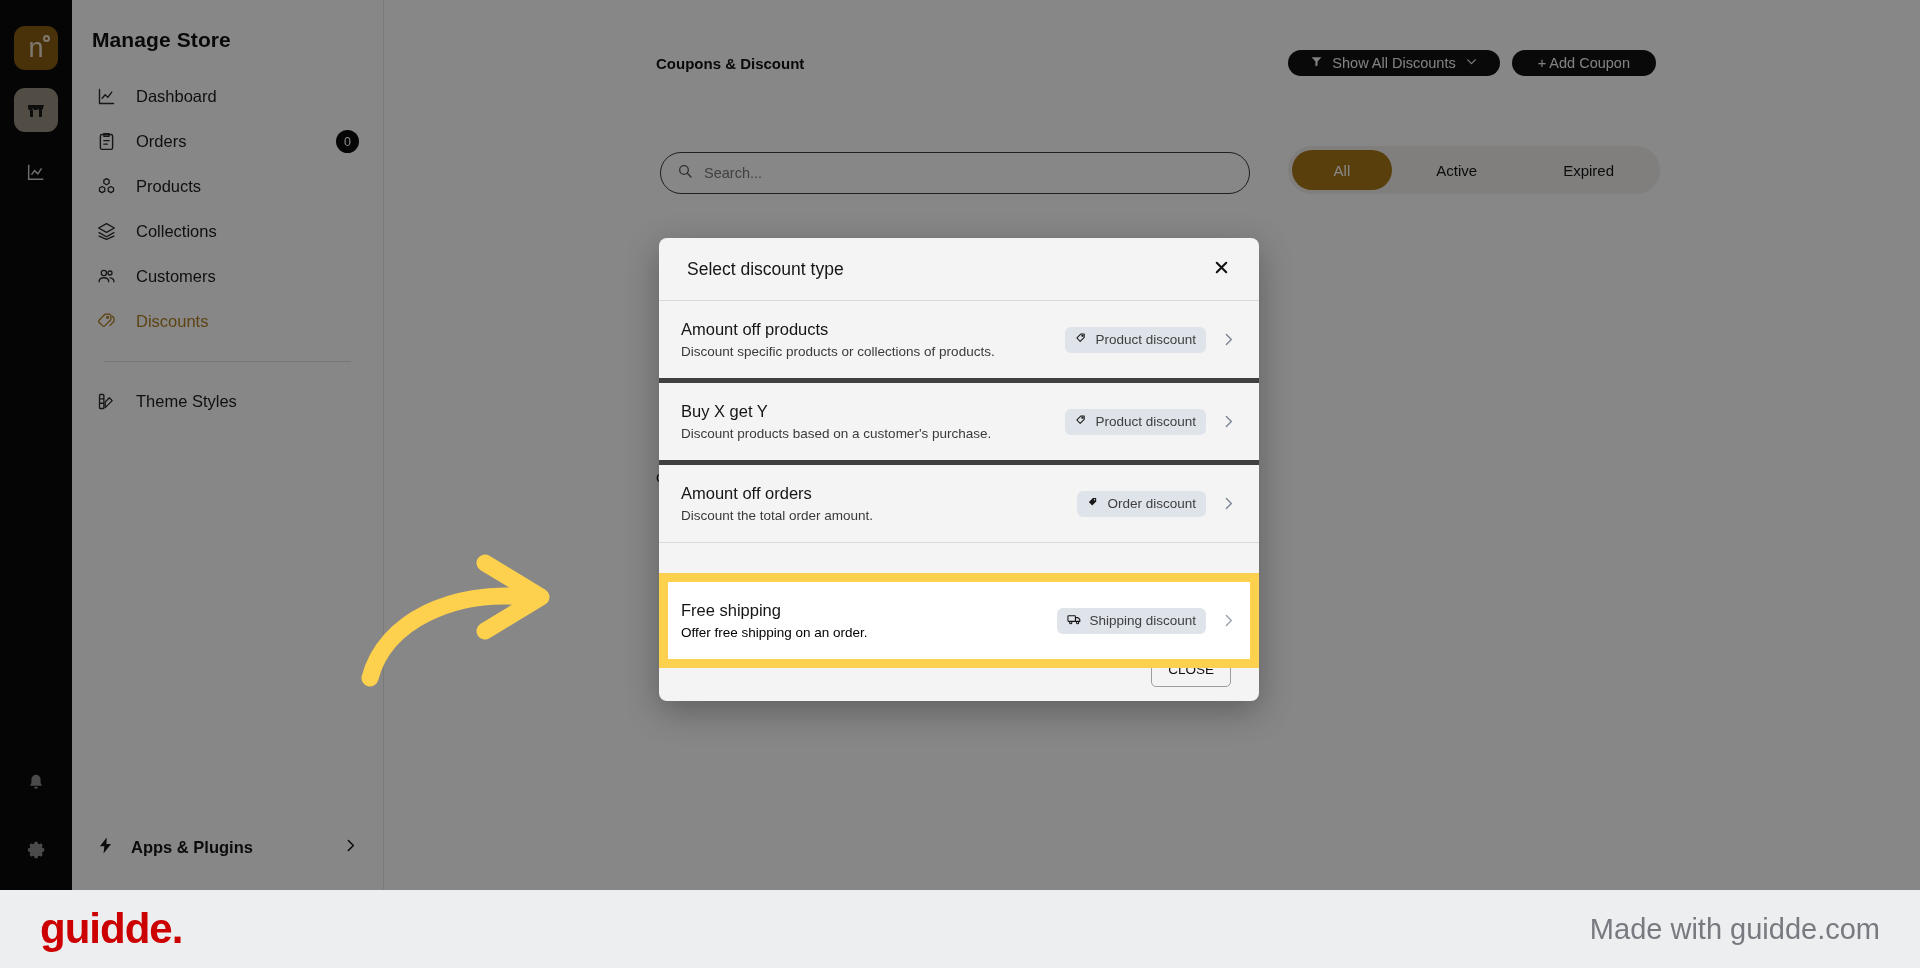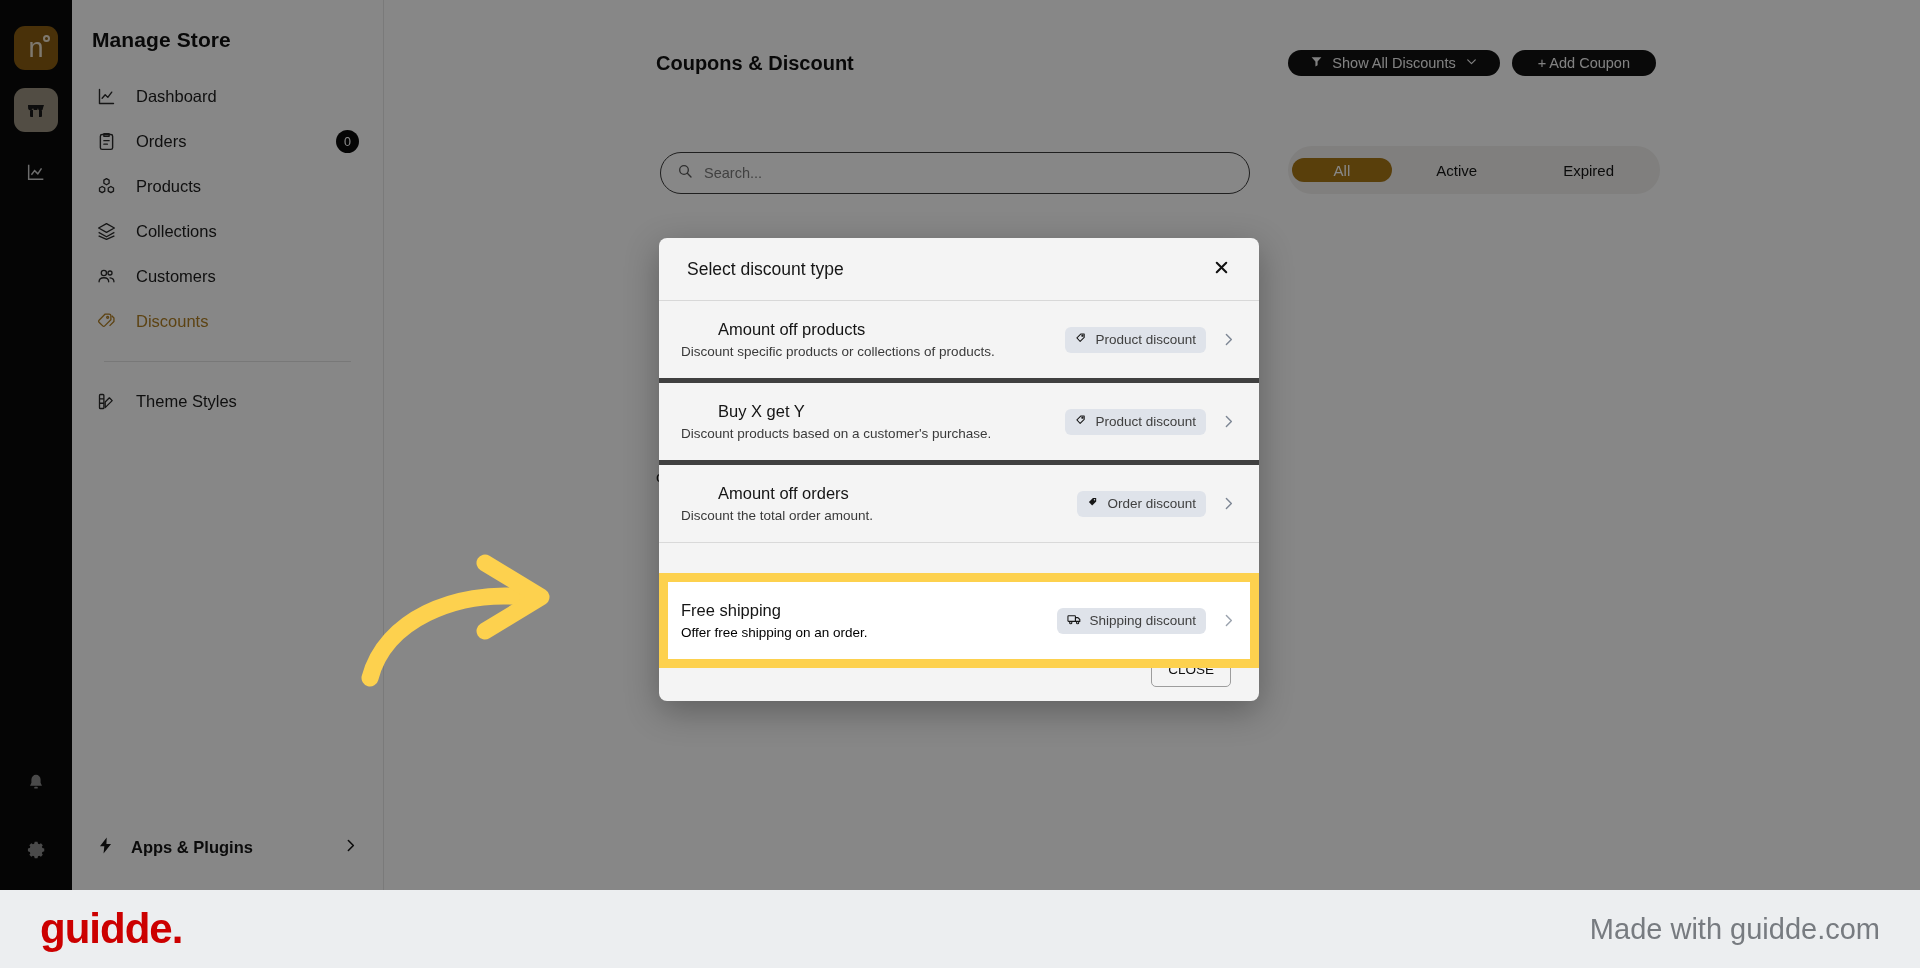--- a/index.html
+++ b/index.html
@@ -92,21 +92,21 @@
   
   .main {
     position: absolute; left: 384px; top: 0;
     width: 1536px; height: 890px;
     background: #fff;
   }
   .page-head {
     position: absolute; left: 272px; top: 50px;
     width: 1000px; display: flex; align-items: center;
   }
-  .page-title { font-size: 20px; font-weight: 700; color: #111; }
+  .page-title { font-size: 15px; font-weight: 700; color: #111; }
   .head-actions { margin-left: auto; display: flex; gap: 12px; }
   .btn-dark {
     background: #121212; color: #f4f4f4; border: none;
     border-radius: 22px; height: 26px; padding: 0 22px;
     font-size: 14.5px; font-family: inherit; display: flex; align-items: center; gap: 9px;
     cursor: pointer;
   }
   .btn-dark.pill2 { padding: 0 26px; }
   .filter-row {
     position: absolute; left: 276px; top: 146px;
@@ -121,21 +121,21 @@
     border: none; outline: none; background: transparent;
     font-size: 14.5px; font-family: inherit; color: #333; width: 100%;
   }
   .search input::placeholder { color: #7b7b7b; }
   .tabs {
     margin-left: auto; height: 48px; border-radius: 24px;
     background: #f1f0ee; display: flex; align-items: center;
     padding: 4px; gap: 2px;
   }
   .tab {
-    height: 24px; border-radius: 20px; padding: 0 42px;
+    height: 40px; border-radius: 20px; padding: 0 42px;
     display: flex; align-items: center; justify-content: center;
     font-size: 15px; color: #161616; cursor: pointer;
   }
   .tab.active { background: #a97716; color: #fff; }
   .bg-note {
     position: absolute; left: 272px; top: 468px;
     font-size: 15px; color: #1b1b1b;
   }
 
   
@@ -166,21 +166,21 @@
     line-height: 1; font-weight: 600;
   }
   .opt {
     display: flex; align-items: center;
     padding: 19px 22px 19px 22px;
     margin: 0 0 0 0;
     cursor: pointer;
   }
   .opt + .opt { border-top: 5px solid #404040; }
   .opt .txt { flex: 1; }
-  .opt .ttl { font-size: 16.5px; color: #151515; margin-left: 37px; }
+  .opt .ttl { font-size: 16.5px; color: #151515; }
   .opt .sub { font-size: 13.5px; color: #3a3a3a; margin-top: 5px; }
   .chip {
     background: #dfe3ea; border-radius: 6px;
     height: 26px; padding: 0 10px;
     display: flex; align-items: center; gap: 7px;
     font-size: 13.5px; color: #404040; white-space: nowrap;
   }
   .opt .chev { margin-left: 14px; color: #7d8694; display: flex; }
 
   

